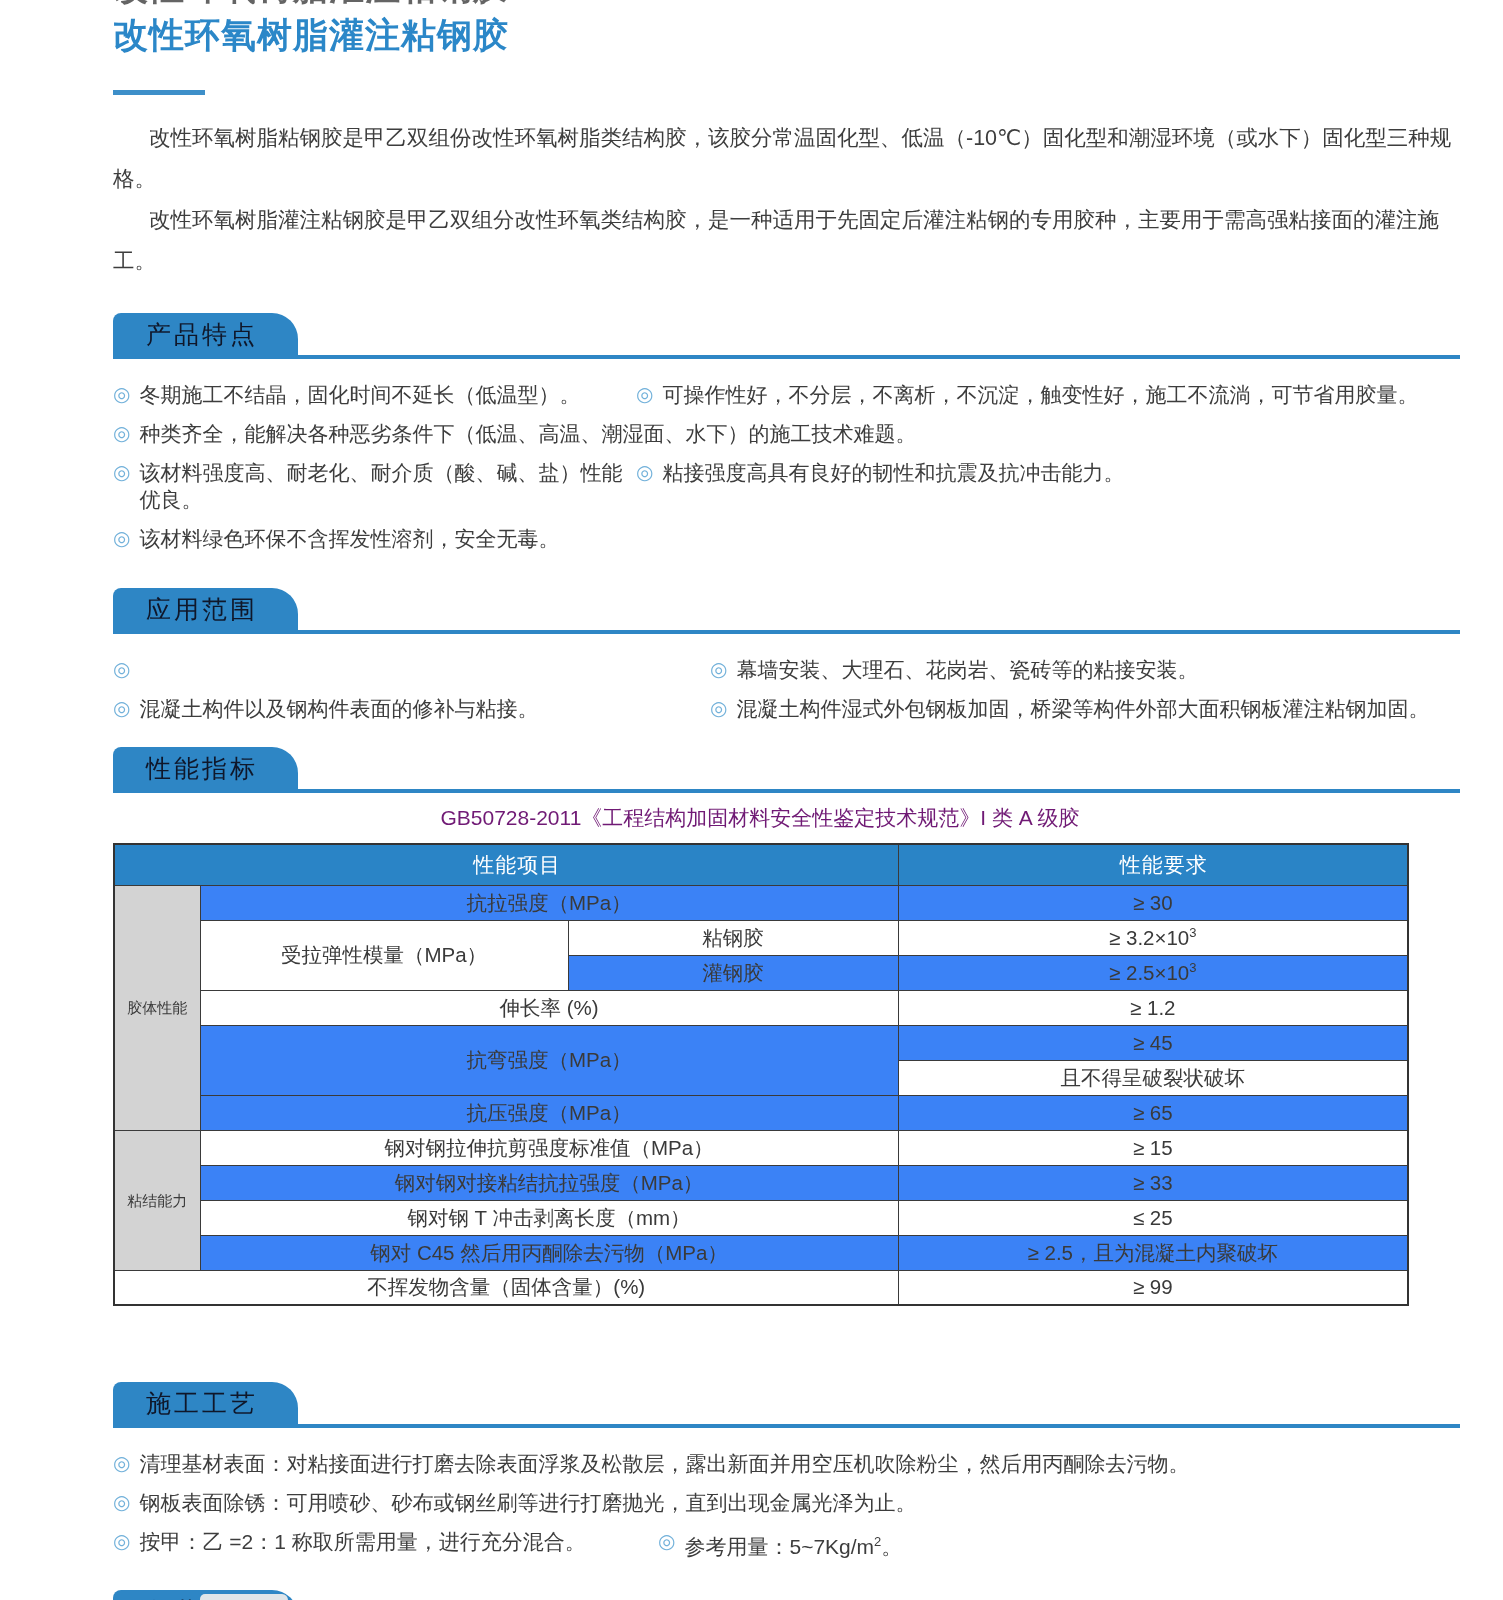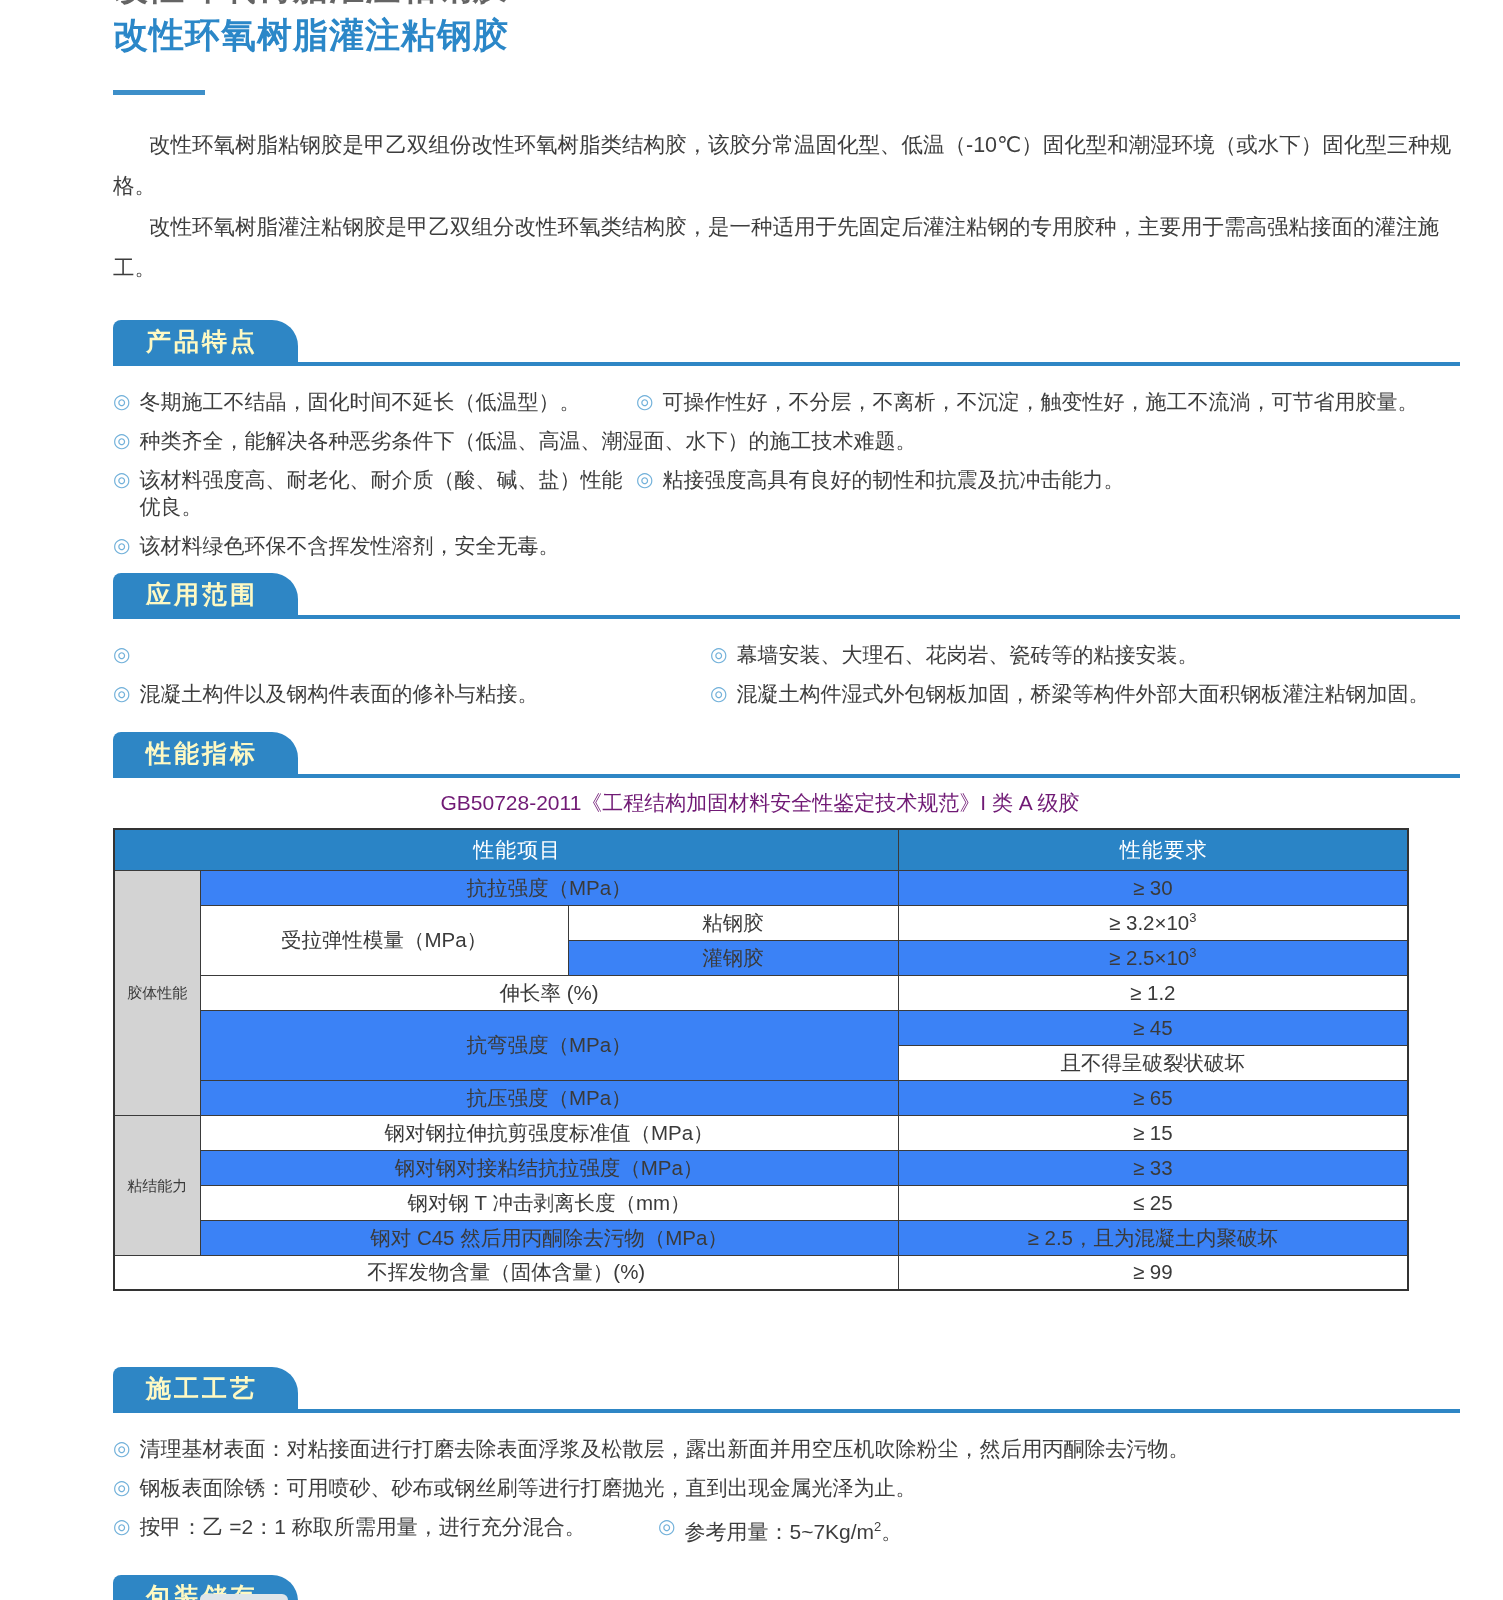--- a/index.html
+++ b/index.html
@@ -29,46 +29,46 @@
   .page-title {
     padding-top: 12px;
     font-size: 35px; font-weight: bold; color: #2b87c8;
     letter-spacing: 1px;
   }
   .title-dash {
     width: 92px; height: 5px; background: #3d8fc9;
     margin-top: 31px;
   }
 
-  .intro { margin-top: 30px; font-size: 21.5px; line-height: 41px; }
+  .intro { margin-top: 23px; font-size: 21.5px; line-height: 41px; }
   .intro p { margin: 0; text-indent: 36px; }
 
   
   .section-head { border-bottom: 4px solid #2e86c5; line-height: 0; }
   .tab {
     display: inline-block; height: 42px; line-height: 42px;
-    background: #2e86c5; color: #fef9c3;
-    font-size: 25px; font-weight: bold; letter-spacing: 3px;
+    background: #2e86c5; color: #0f172a;
+    font-size: 25px; font-weight: normal; letter-spacing: 3px;
     padding: 0 40px 0 33px;
     border-radius: 8px 26px 0 0;
   }
 
   .bullets { padding-top: 10px; }
   .bullet-row { display: flex; margin-top: 12px; font-size: 21px; line-height: 27px; }
   .bullet-item { display: flex; align-items: flex-start; }
   .bullet-item .mark {
     color: #72b1da; font-size: 20px; line-height: 26px;
     margin-right: 9px; flex: 0 0 auto;
   }
   .features .col-l { flex: 0 0 523px; }
   .applications .col-l { flex: 0 0 597px; }
   .construction .col-l { flex: 0 0 545px; }
 
   .sec-features { margin-top: 31px; }
-  .sec-applications { margin-top: 14px; }
+  .sec-applications { margin-top: 36px; }
   .sec-performance { margin-top: 25px; }
   .sec-construction { margin-top: 76px; }
   .sec-packaging { margin-top: 30px; }
 
   .perf-caption {
     margin-top: 11px; width: 1294px; text-align: center;
     font-size: 21px; color: #701a75;
   }
   table.perf {
     margin-top: 11px;

